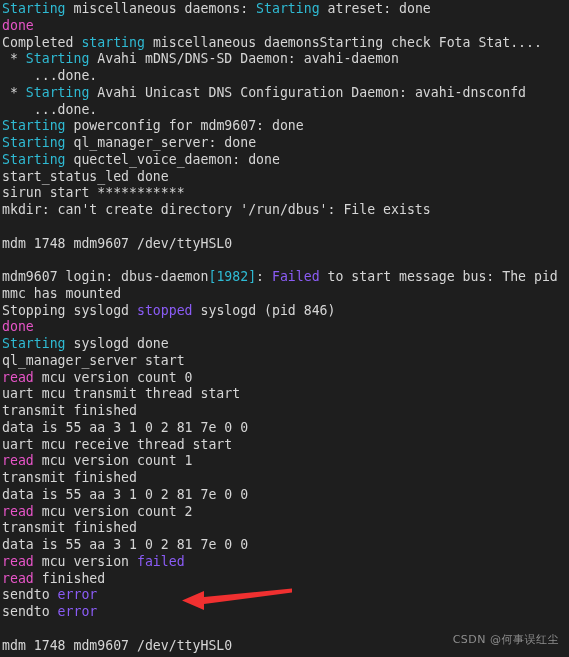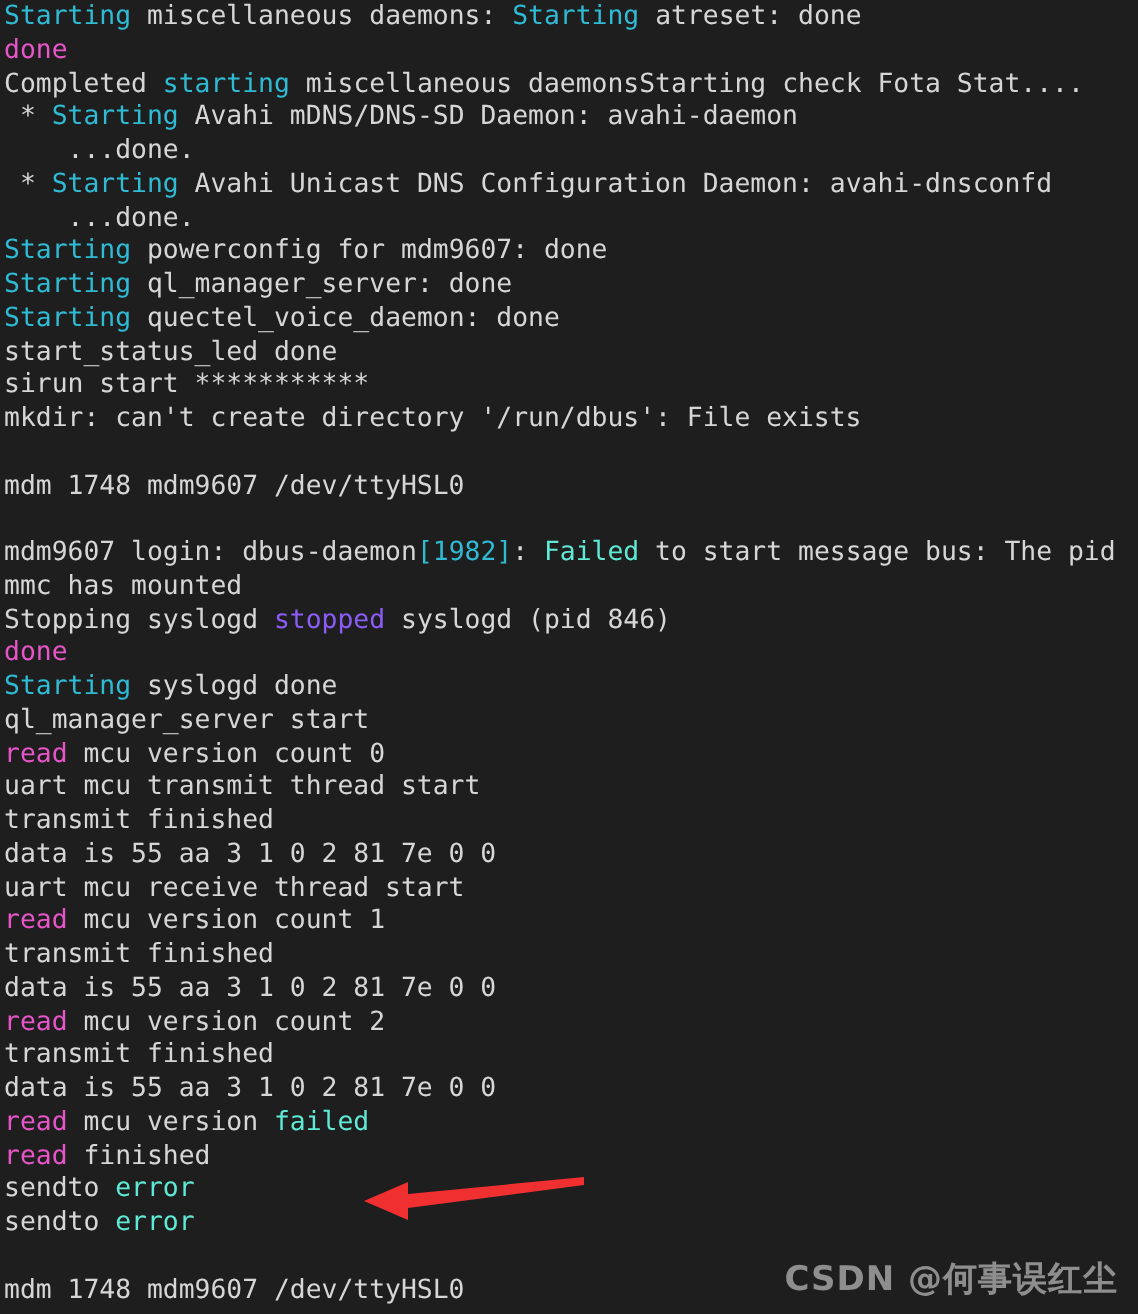--- a/index.html
+++ b/index.html
@@ -31,44 +31,43 @@
     white-space: pre;
   }
   .line {
     white-space: pre;
     height: 16.75px;
     overflow: hidden;
   }
   .c-default { color: #d6d6d6; }
   .c-cyan    { color: #2fbbd4; }
   .c-magenta { color: #e755c8; }
-  .c-red     { color: #5eead4; }
+  .c-red     { color: #8b5cf6; }
   .c-yellow  { color: #8b5cf6; }
 
   
   #arrow {
     position: absolute;
     left: 182px;
     top: 587px;
     width: 110px;
     height: 26px;
     pointer-events: none;
   }
   
   #watermark {
     position: absolute;
     right: 10px;
     bottom: 8px;
     color: #8e8e8e;
     font-family: "DejaVu Sans", "Liberation Sans", sans-serif;
-    font-size: 17px;
+    font-size: 11px;
     letter-spacing: 0.5px;
     white-space: pre;
     pointer-events: none;
-    font-weight: bold;
   }
 </style>
 </head>
 <body>
 
 <div id="terminal">
 
   <div id="screen"><div class="line"><span class="c-cyan">Starting</span><span class="c-default"> miscellaneous daemons: </span><span class="c-cyan">Starting</span><span class="c-default"> atreset: done</span></div><div class="line"><span class="c-magenta">done</span></div><div class="line"><span class="c-default">Completed </span><span class="c-cyan">starting</span><span class="c-default"> miscellaneous daemonsStarting check Fota Stat....</span></div><div class="line"><span class="c-default"> * </span><span class="c-cyan">Starting</span><span class="c-default"> Avahi mDNS/DNS-SD Daemon: avahi-daemon</span></div><div class="line"><span class="c-default">    ...done.</span></div><div class="line"><span class="c-default"> * </span><span class="c-cyan">Starting</span><span class="c-default"> Avahi Unicast DNS Configuration Daemon: avahi-dnsconfd</span></div><div class="line"><span class="c-default">    ...done.</span></div><div class="line"><span class="c-cyan">Starting</span><span class="c-default"> powerconfig for mdm9607: done</span></div><div class="line"><span class="c-cyan">Starting</span><span class="c-default"> ql_manager_server: done</span></div><div class="line"><span class="c-cyan">Starting</span><span class="c-default"> quectel_voice_daemon: done</span></div><div class="line"><span class="c-default">start_status_led done</span></div><div class="line"><span class="c-default">sirun start ***********</span></div><div class="line"><span class="c-default">mkdir: can't create directory '/run/dbus': File exists</span></div><div class="line">&nbsp;</div><div class="line"><span class="c-default">mdm 1748 mdm9607 /dev/ttyHSL0</span></div><div class="line">&nbsp;</div><div class="line"><span class="c-default">mdm9607 login: dbus-daemon</span><span class="c-cyan">[1982]</span><span class="c-default">: </span><span class="c-red">Failed</span><span class="c-default"> to start message bus: The pid</span></div><div class="line"><span class="c-default">mmc has mounted</span></div><div class="line"><span class="c-default">Stopping syslogd </span><span class="c-yellow">stopped</span><span class="c-default"> syslogd (pid 846)</span></div><div class="line"><span class="c-magenta">done</span></div><div class="line"><span class="c-cyan">Starting</span><span class="c-default"> syslogd done</span></div><div class="line"><span class="c-default">ql_manager_server start</span></div><div class="line"><span class="c-magenta">read</span><span class="c-default"> mcu version count 0</span></div><div class="line"><span class="c-default">uart mcu transmit thread start</span></div><div class="line"><span class="c-default">transmit finished</span></div><div class="line"><span class="c-default">data is 55 aa 3 1 0 2 81 7e 0 0</span></div><div class="line"><span class="c-default">uart mcu receive thread start</span></div><div class="line"><span class="c-magenta">read</span><span class="c-default"> mcu version count 1</span></div><div class="line"><span class="c-default">transmit finished</span></div><div class="line"><span class="c-default">data is 55 aa 3 1 0 2 81 7e 0 0</span></div><div class="line"><span class="c-magenta">read</span><span class="c-default"> mcu version count 2</span></div><div class="line"><span class="c-default">transmit finished</span></div><div class="line"><span class="c-default">data is 55 aa 3 1 0 2 81 7e 0 0</span></div><div class="line"><span class="c-magenta">read</span><span class="c-default"> mcu version </span><span class="c-red">failed</span></div><div class="line"><span class="c-magenta">read</span><span class="c-default"> finished</span></div><div class="line"><span class="c-default">sendto </span><span class="c-red">error</span></div><div class="line"><span class="c-default">sendto </span><span class="c-red">error</span></div><div class="line">&nbsp;</div><div class="line"><span class="c-default">mdm 1748 mdm9607 /dev/ttyHSL0</span></div><div class="line">&nbsp;</div></div>
 
   <svg id="arrow" viewBox="0 0 110 26" xmlns="http://www.w3.org/2000/svg">

